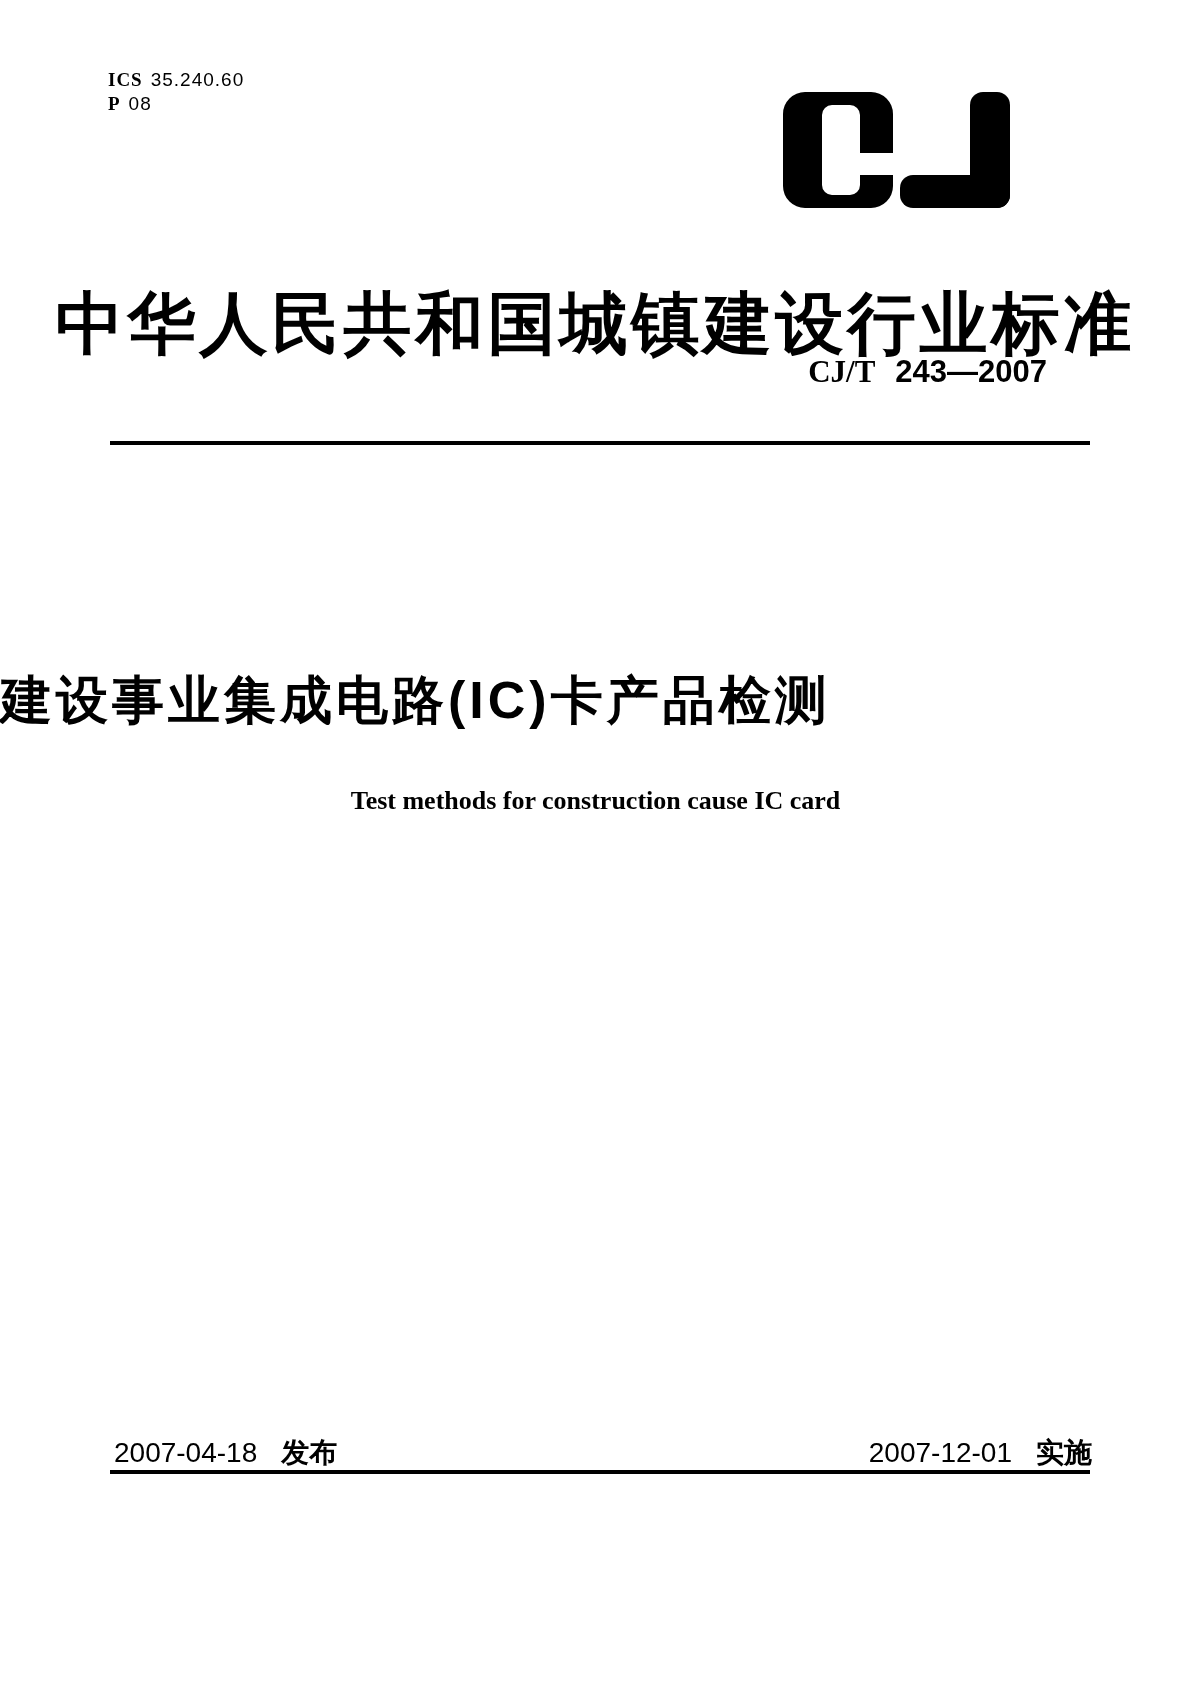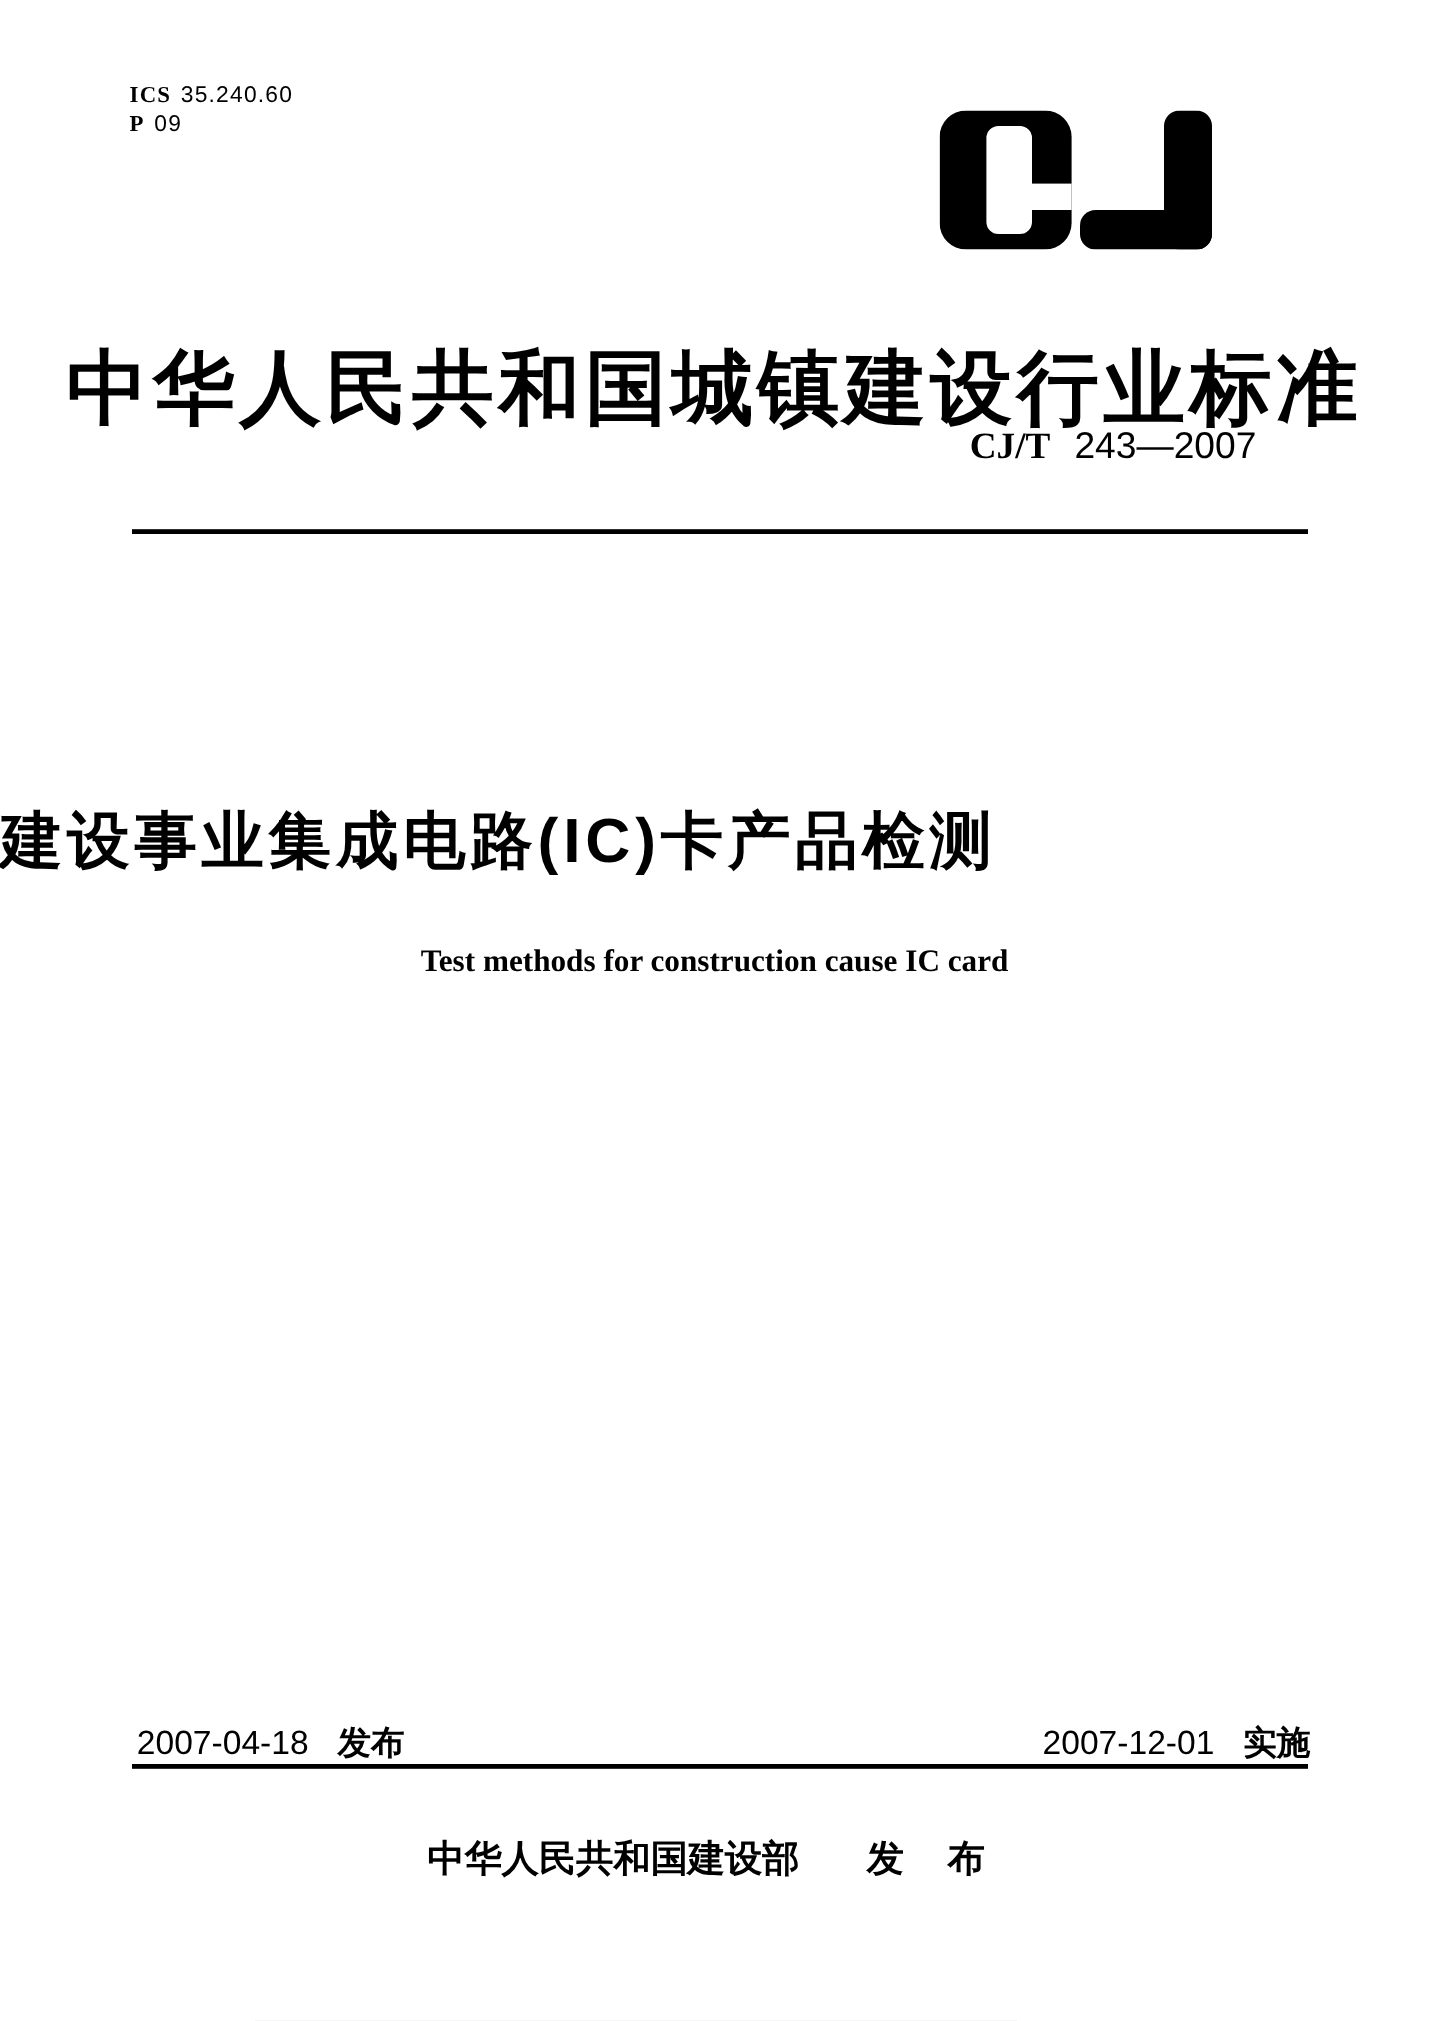--- a/index.html
+++ b/index.html
@@ -65,21 +65,21 @@
     font-size: 31px;
     white-space: nowrap;
   }
   .standard-number .prefix {
     font-family: "Liberation Serif", serif;
     font-weight: 700;
     margin-right: 20px;
   }
   .standard-number .num {
     font-family: "Liberation Sans", sans-serif;
-    font-weight: 400;
+    font-weight: 700;
   }
   
   .rule {
     position: absolute;
     left: 110px;
     width: 980px;
     height: 4px;
     background: #000;
   }
   .rule-top { top: 441px; }
@@ -149,21 +149,21 @@
 </head>
 <body>
 
 <div class="page">
 
   <div class="ics-block">
     <div>
       <span class="serif">ICS</span><span class="code">35.240.60</span>
     </div>
     <div>
-      <span class="serif">P</span><span class="code">09</span>
+      <span class="serif">P</span><span class="code">08</span>
     </div>
   </div>
 
   <svg class="cj-logo" viewBox="0 0 227 116" role="img" aria-label="CJ">
     <path fill="#000" fill-rule="evenodd" d="
       M22,0 H88 A22,22 0 0 1 110,22 V94 A22,22 0 0 1 88,116 H22 A22,22 0 0 1 0,94 V22 A22,22 0 0 1 22,0 Z
       M49,13 A10,10 0 0 0 39,23 V93 A10,10 0 0 0 49,103 H67 A10,10 0 0 0 77,93 V23 A10,10 0 0 0 67,13 Z"></path>
     <rect fill="#fff" x="77" y="61" width="33" height="22"></rect>
     <rect fill="#000" x="187" y="0" width="40" height="116" rx="13"></rect>
     <rect fill="#000" x="117" y="83" width="110" height="33" rx="13"></rect>
@@ -184,18 +184,14 @@
     <div>
       <span class="date">2007-04-18</span><span class="label">发布</span>
     </div>
     <div>
       <span class="date">2007-12-01</span><span class="label">实施</span>
     </div>
   </div>
 
   <div class="rule rule-bottom"></div>
 
-  <div class="publisher-row">
-    <span>中华人民共和国建设部</span>
-    <span class="publish-label">发 布</span>
-  </div>
 
 </div>
 
 </body></html>

